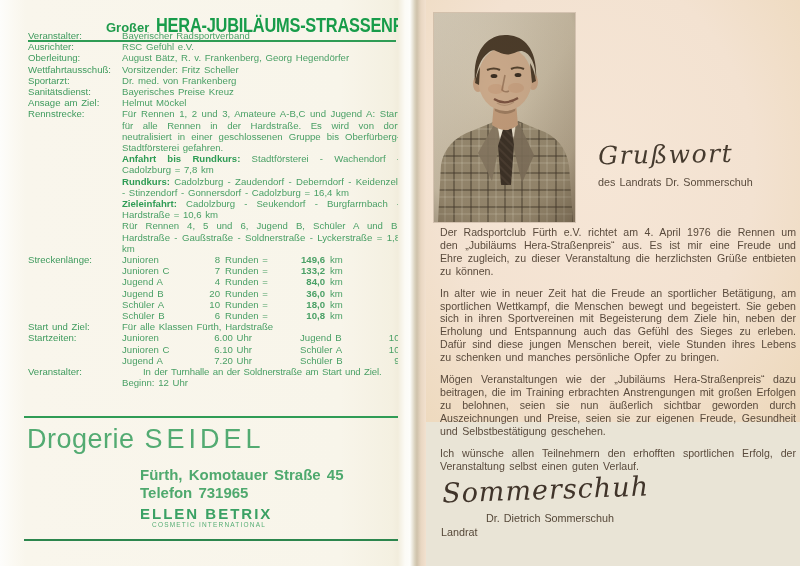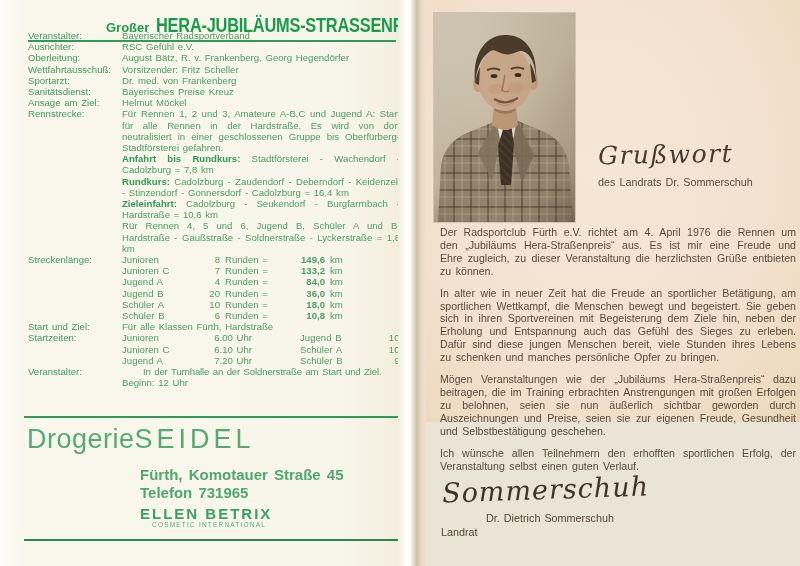--- a/index.html
+++ b/index.html
@@ -32,21 +32,21 @@
 
   .sz-row{display:flex;}
   .z-c1{flex:0 0 72px;}
   .z-t1{flex:0 0 58px;text-align:right;}
   .z-gap{flex:0 0 48px;}
   .z-c2{flex:0 0 70px;}
   .z-t2{flex:0 0 62px;text-align:right;}
 
   .ad-rule{position:absolute;left:24px;top:416px;width:374px;height:2px;background:#2f9c55;}
   .ad-name{position:absolute;left:27px;top:424px;color:#53ab72;font-size:27px;letter-spacing:.5px;white-space:nowrap;}
-  .ad-name .sp{letter-spacing:4px;}
+  .ad-name .sp{letter-spacing:4px;margin-left:10px;}
   .ad-addr{position:absolute;left:140px;top:466px;color:#4fa96e;font-size:15px;line-height:18px;word-spacing:2px;font-weight:bold;}
   .ad-brand{position:absolute;left:140px;top:505px;color:#3aa164;font-size:15px;font-weight:bold;letter-spacing:2px;}
   .ad-brand-sub{position:absolute;left:152px;top:521px;color:#55ad74;font-size:6.5px;letter-spacing:1.2px;}
   .hr2{position:absolute;left:24px;top:539px;width:376px;height:2px;background:#2c864d;}
 
   
   .gutter{position:absolute;left:398px;top:0;width:28px;height:566px;
     background:linear-gradient(90deg,#f2eddd 0px,#fcfbf6 7px,#fdfdfa 12px,#d8cfba 17px,#cfc2ab 19px,#e9d7c2 23px,#f2e1cf 28px);}
 
   

